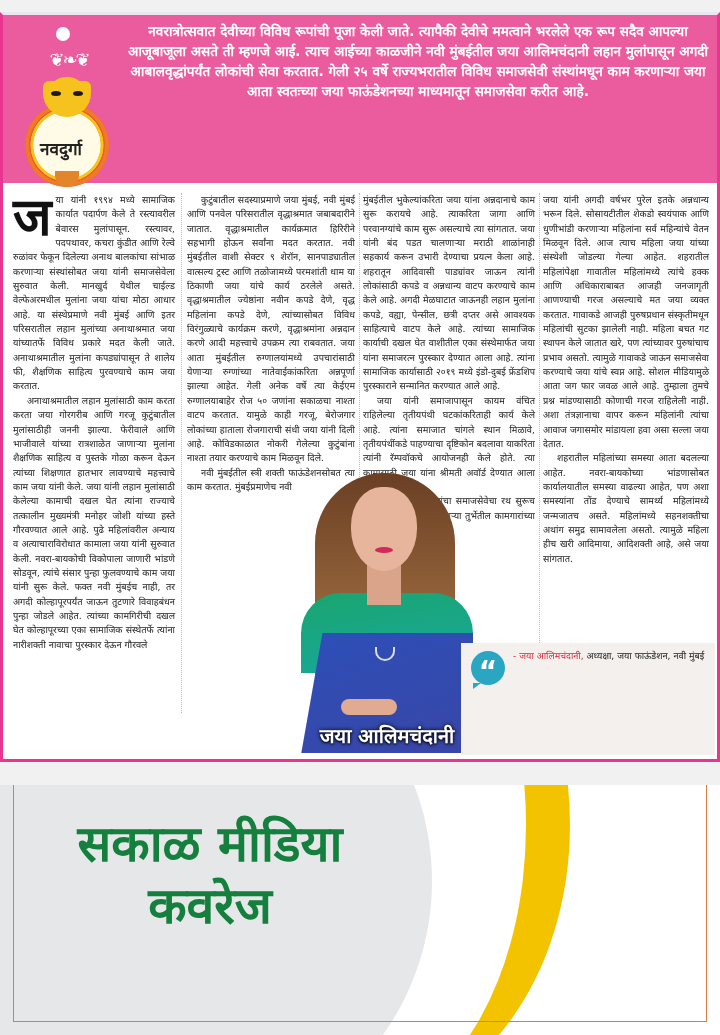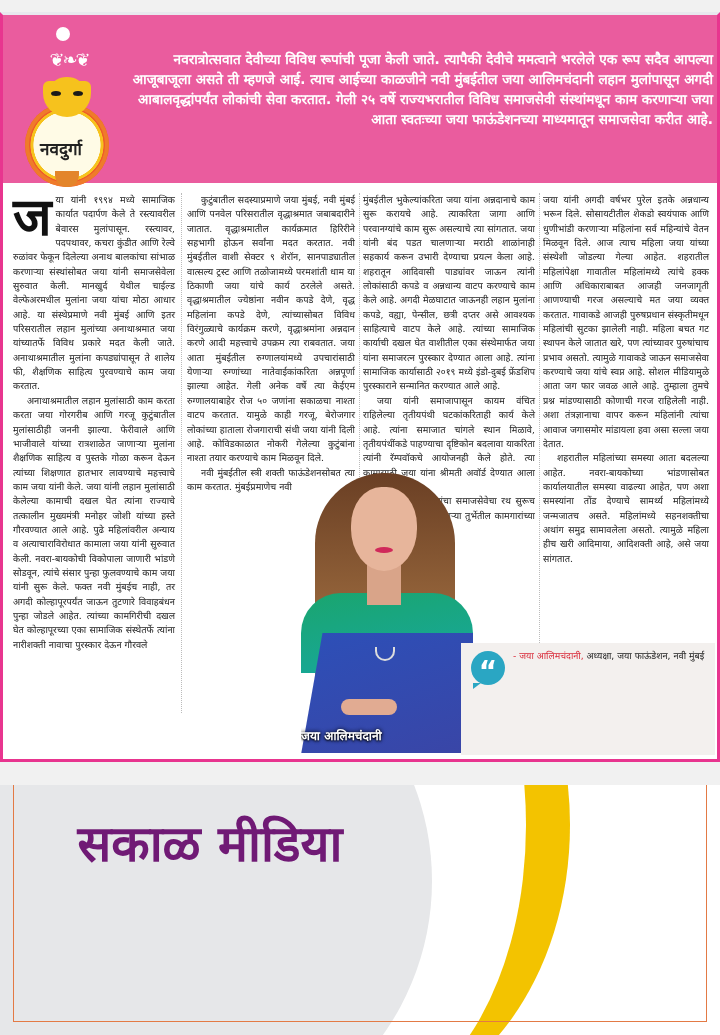--- a/index.html
+++ b/index.html
@@ -32,21 +32,21 @@
     position: absolute; left: 22px; top: 60px; width: 48px; height: 36px;
     background: #f6c21d; border-radius: 6px 6px 24px 24px;
   }
   .goddess::before { content: ""; position: absolute; left: 8px; top: 10px; width: 10px; height: 5px; background: #1a1a1a; border-radius: 50%; }
   .goddess::after { content: ""; position: absolute; right: 8px; top: 10px; width: 10px; height: 5px; background: #1a1a1a; border-radius: 50%; }
   .crown { position: absolute; left: 30px; top: 56px; width: 32px; height: 22px; border-radius: 50%; background: #e8432b; border: 4px solid #f6c21d; }
   .kalash { position: absolute; left: 34px; top: 150px; width: 24px; height: 16px; background: #e3852a; border-radius: 0 0 12px 12px; }
 
   .intro {
     position: absolute; left: 120px; top: 6px; width: 590px;
-    color: #ffffff; font-size: 13.6px; line-height: 20px; text-align: right; font-weight: bold; margin-top: 28px;
+    color: #ffffff; font-size: 13.6px; line-height: 20px; text-align: center; font-weight: bold;
   }
   .title {
     position: absolute; left: 120px; top: 98px; width: 590px; text-align: center;
     color: #ffffff; font-size: 50px; line-height: 64px;
   }
 
   .body {
     position: absolute; left: 8px; top: 178px; width: 700px; height: 562px;
     font-family: "DejaVu Serif", serif; font-size: 9.3px; line-height: 14.35px; color: #222;
   }
@@ -69,22 +69,22 @@
   }
   .hair { position: absolute; left: 14px; top: 20px; width: 140px; height: 260px; border-radius: 70px 70px 30px 30px; background: linear-gradient(180deg, #6a3f24, #9b6a3e 60%, #c8955d); }
   .face { position: absolute; left: 50px; top: 34px; width: 66px; height: 84px; border-radius: 46% 46% 50% 50%; background: #e7b59b; }
   .lips { position: absolute; left: 74px; top: 94px; width: 18px; height: 6px; border-radius: 50%; background: #d0295a; }
   .neck { position: absolute; left: 66px; top: 112px; width: 34px; height: 40px; background: #d9a489; }
   .sari-green { position: absolute; left: 0; top: 140px; width: 172px; height: 80px; background: linear-gradient(170deg, #1aa56e, #17a8a0); border-radius: 40px 40px 0 0; }
   .sari-blue { position: absolute; left: 10px; top: 180px; width: 162px; height: 130px; background: linear-gradient(160deg, #2d4fb7, #3a45a6); transform: skewX(-10deg); }
   .pendant { position: absolute; left: 74px; top: 194px; width: 20px; height: 14px; border: 2px solid #ddd; border-top: none; border-radius: 0 0 10px 10px; }
   .hand { position: absolute; left: 40px; top: 246px; width: 56px; height: 16px; border-radius: 10px; background: #e1ab92; }
   .caption {
-    position: absolute; left: 0; bottom: 10px; width: 172px; 
-    color: #fff; font-weight: bold; font-size: 12px; font-family: "DejaVu Sans", sans-serif;
+    position: absolute; left: 0; bottom: 10px; width: 172px; text-align: center;
+    color: #fff; font-weight: bold; font-size: 20px; font-family: "DejaVu Sans", sans-serif;
     text-shadow: 0 1px 2px #000, 0 0 4px #000;
   }
 
   .quote {
     position: absolute; left: 450px; top: 450px; width: 254px; height: 112px;
     background: #f3f0ee; padding: 6px 8px 4px 10px;
     font-family: "DejaVu Sans", sans-serif; font-size: 9.2px; line-height: 14.6px; color: #222;
   }
   .quote-icon {
     float: left; width: 34px; height: 34px; border-radius: 50%; background: #2aa6c3; color: #fff;
@@ -104,21 +104,21 @@
   .arc {
     position: absolute; left: 150px; top: -240px; width: 420px; height: 560px; border-radius: 50%;
     border: 0 solid transparent; border-right: 44px solid #f3c300;
   }
   .frame {
     position: absolute; left: 13px; top: 0; width: 694px; height: 237px;
     border: 1px solid #e37a45; border-top: none;
   }
   .coverage-title {
     position: absolute; left: 30px; top: 28px; width: 360px; text-align: center;
-    color: #701a75; font-size: 50px; line-height: 62px; font-weight: bold;
+    color: #15803d; font-size: 50px; line-height: 62px; font-weight: bold;
   }
 </style>
 </head>
 <body>
 
 <div class="clip">
   <div class="header">
     <div class="badge">
       <div class="pin"></div>
       <div class="flourish">❦❧❦</div>
@@ -175,14 +175,15 @@
     </div>
   </div>
 </div>
 
 <div class="coverage">
   <div class="semi"></div>
   <div class="arc"></div>
   <div class="frame"></div>
   <div class="coverage-title">
     <div>सकाळ मीडिया</div>
+    <div>कवरेज</div>
   </div>
 </div>
 
 </body></html>

